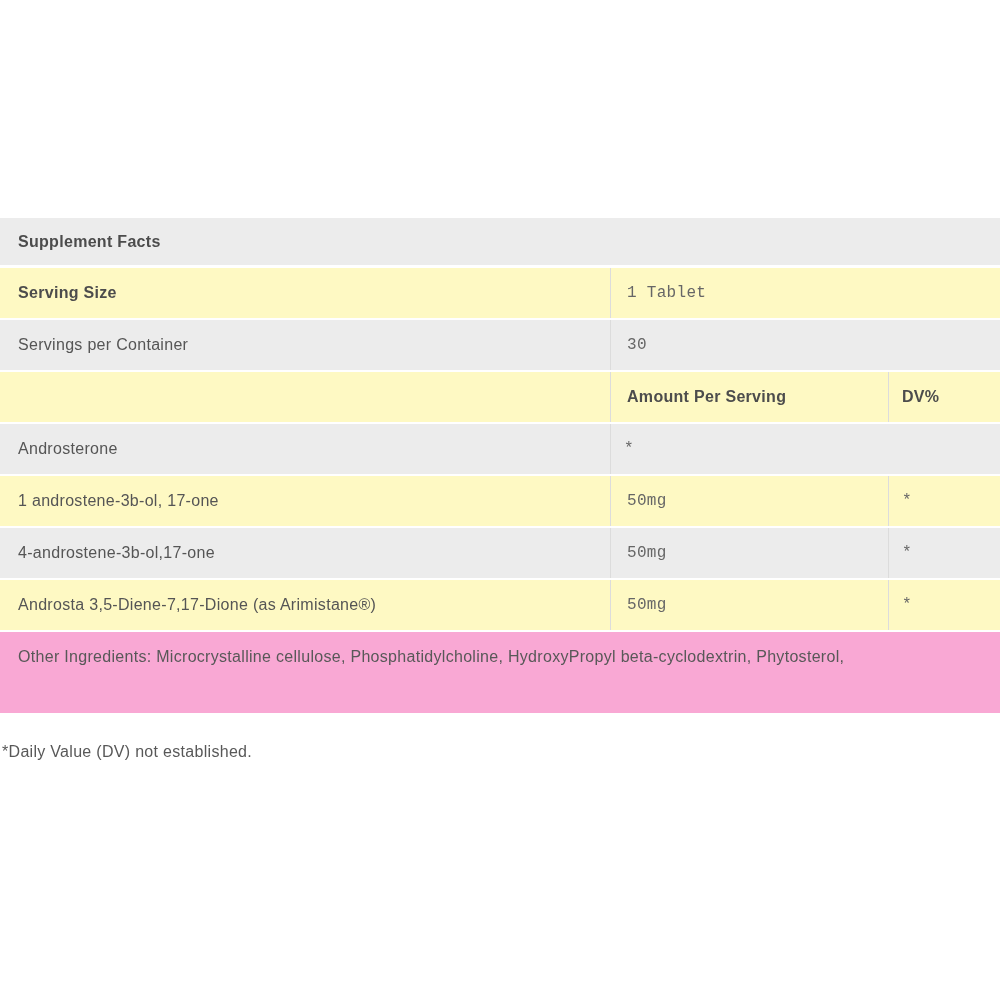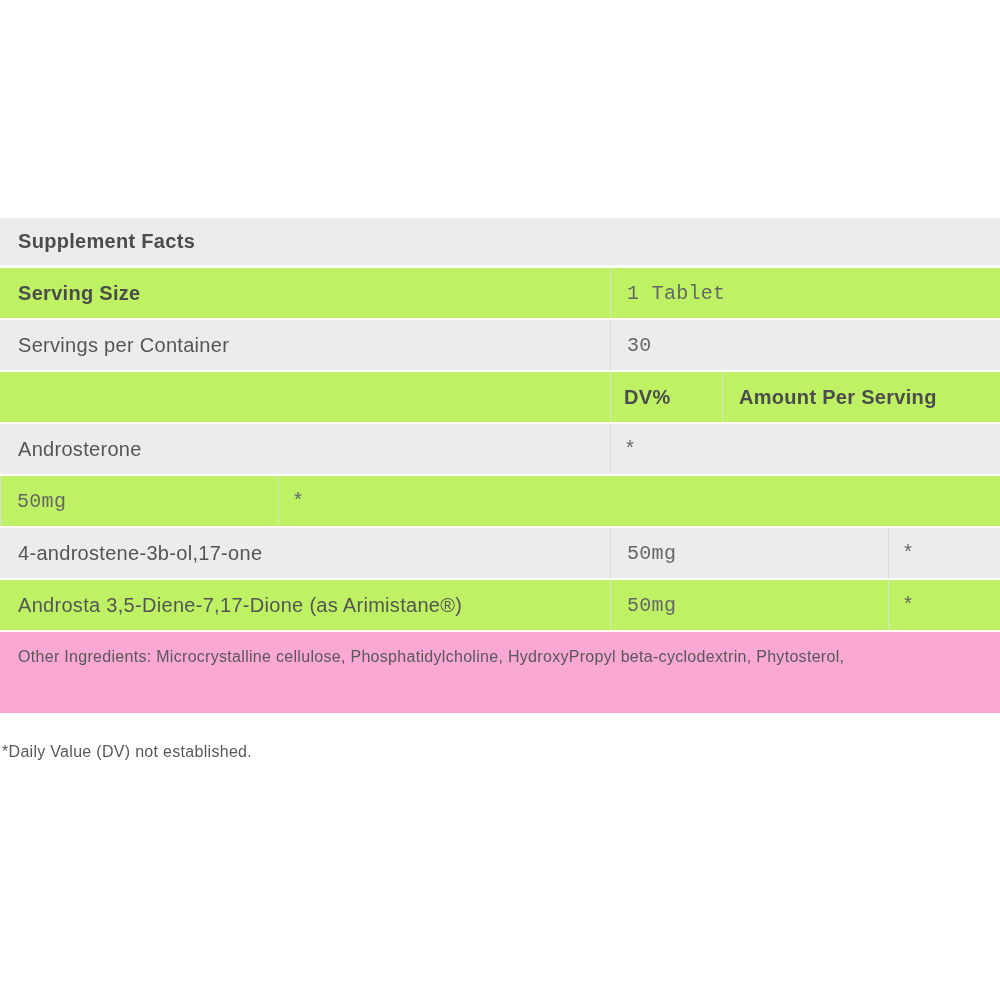--- a/index.html
+++ b/index.html
@@ -23,26 +23,26 @@
     position: absolute;
     top: 218px;
     left: 0;
     width: 1000px;
   }
   .row {
     display: flex;
     box-sizing: border-box;
     height: 52px;
     border-bottom: 2px solid #ffffff;
-    font-size: 20px;
+    font-size: 16px;
     letter-spacing: 0.3px;
   }
   .row.title-row { height: 50px; border-bottom: 3px solid #ffffff; }
   .row.gray { background: #ececec; }
-  .row.white { background: #bef264; }
+  .row.white { background: #fef9c3; }
   .cell {
     display: flex;
     align-items: center;
     box-sizing: border-box;
   }
   .col-name   { width: 610px; padding-left: 18px; }
   .col-amount { width: 278px; padding-left: 16px; border-left: 1px solid #dcdcdc; }
   .col-dv     { width: 112px; padding-left: 13px; border-left: 1px solid #dcdcdc; }
   .col-amount.merged { width: 390px; }
   .col-full   { width: 1000px; padding-left: 18px; }
@@ -83,30 +83,31 @@
       <div class="cell col-amount merged value">1 Tablet</div>
     </div>
 
     <div class="row gray">
       <div class="cell col-name">Servings per Container</div>
       <div class="cell col-amount merged value">30</div>
     </div>
 
     <div class="row white">
       <div class="cell col-name"></div>
+      <div class="cell col-amount strong">Amount Per Serving</div>
       <div class="cell col-dv strong">DV%</div>
-      <div class="cell col-amount strong">Amount Per Serving</div>
     </div>
 
     <div class="row gray">
       <div class="cell col-name">Androsterone</div>
       <div class="cell col-dv value">*</div>
     </div>
 
     <div class="row white">
+      <div class="cell col-name">1 androstene-3b-ol, 17-one</div>
       <div class="cell col-amount value">50mg</div>
       <div class="cell col-dv value">*</div>
     </div>
 
     <div class="row gray">
       <div class="cell col-name">4-androstene-3b-ol,17-one</div>
       <div class="cell col-amount value">50mg</div>
       <div class="cell col-dv value">*</div>
     </div>
 

